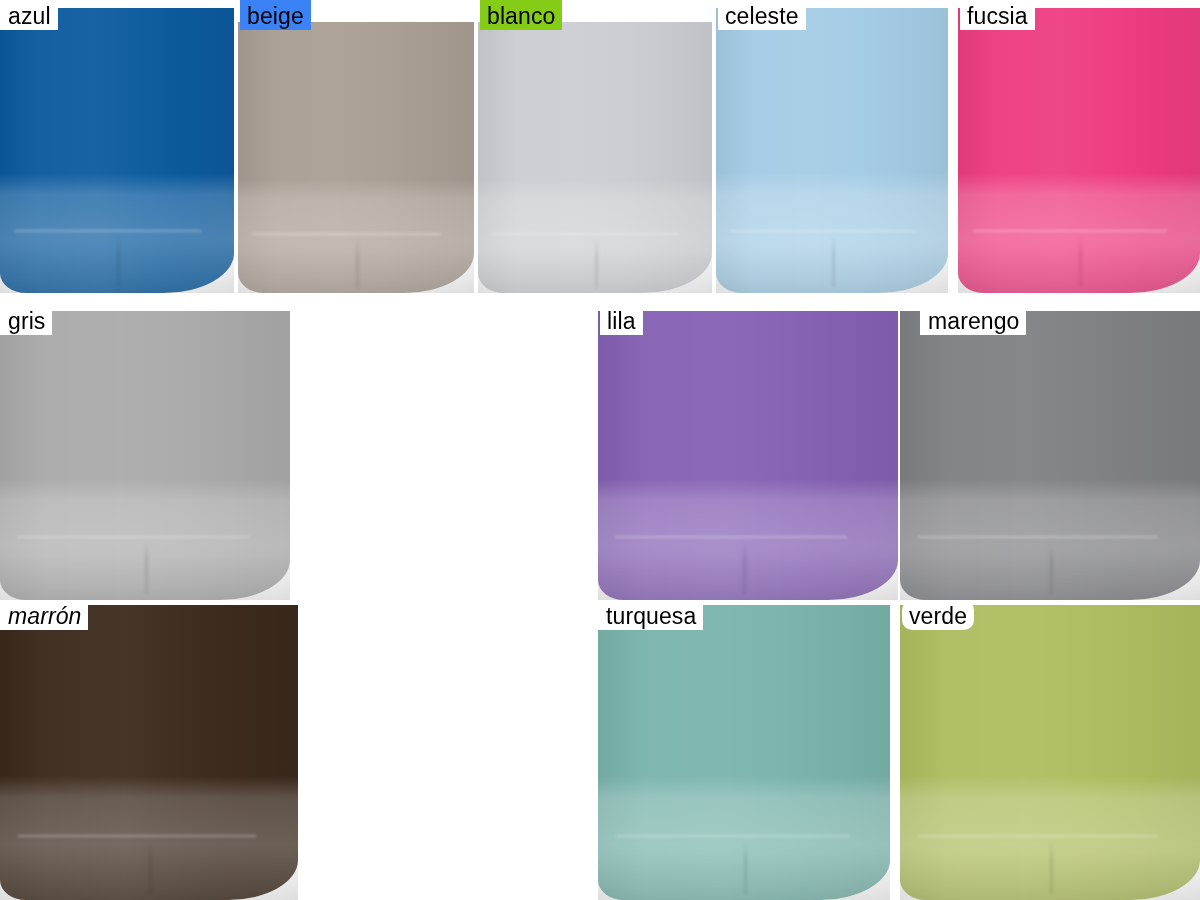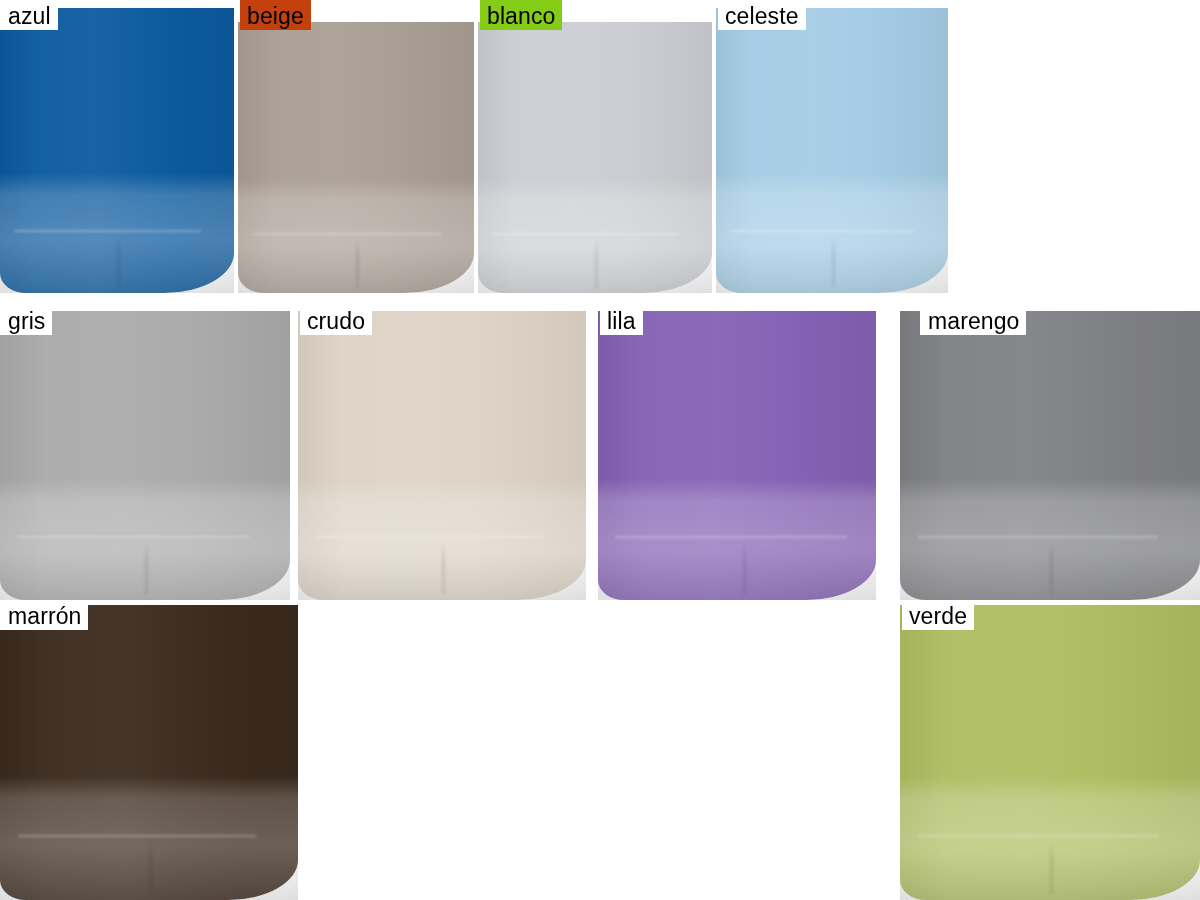--- a/index.html
+++ b/index.html
@@ -136,21 +136,21 @@
         <div class="sheet-photo">
           <div class="sheet-body" style="background: rgb(169, 158, 147); top: 22px; height: 271px;">
             <div class="sheen-v"></div>
             <div class="hem-band" style="top: 157px; height: 114px;"></div>
             <div class="side-face"></div>
             <div class="corner-seam" style="left: 118px; top: 217px; height: 49px;"></div>
             <div class="corner-seam2" style="left: 14px; width: 189px; top: 211px;"></div>
             <div class="bottom-shade"></div>
           </div>
         </div>
-        <div class="color-label" style="left: 2px; background: #c2410c; color: rgb(0, 0, 0);">beige</div>
+        <div class="color-label" style="left: 2px; background: #3b82f6; color: rgb(0, 0, 0);">beige</div>
       </div>
       <div class="swatch-cell" style="left: 478px; width: 234px; height: 293px;">
         <div class="sheet-photo">
           <div class="sheet-body" style="background: rgb(203, 205, 210); top: 22px; height: 271px;">
             <div class="sheen-v"></div>
             <div class="hem-band" style="top: 157px; height: 114px;"></div>
             <div class="side-face"></div>
             <div class="corner-seam" style="left: 117px; top: 217px; height: 49px;"></div>
             <div class="corner-seam2" style="left: 14px; width: 187px; top: 211px;"></div>
             <div class="bottom-shade"></div>
@@ -163,50 +163,50 @@
           <div class="sheet-body" style="background: rgb(164, 204, 229); top: 8px; height: 285px;">
             <div class="sheen-v"></div>
             <div class="hem-band" style="top: 165px; height: 120px;"></div>
             <div class="side-face"></div>
             <div class="corner-seam" style="left: 116px; top: 228px; height: 51px;"></div>
             <div class="corner-seam2" style="left: 14px; width: 186px; top: 222px;"></div>
             <div class="bottom-shade"></div>
           </div>
         </div>
         <div class="color-label" style="left: 2px; background: rgb(255, 255, 255); color: rgb(0, 0, 0);">celeste</div>
+      </div>
+      <div class="swatch-cell" style="left: 958px; width: 242px; height: 293px;">
+        <div class="sheet-photo">
+          <div class="sheet-body" style="background: rgb(238, 60, 128); top: 8px; height: 285px;">
+            <div class="sheen-v"></div>
+            <div class="hem-band" style="top: 165px; height: 120px;"></div>
+            <div class="side-face"></div>
+            <div class="corner-seam" style="left: 121px; top: 228px; height: 51px;"></div>
+            <div class="corner-seam2" style="left: 15px; width: 194px; top: 222px;"></div>
+            <div class="bottom-shade"></div>
+          </div>
+        </div>
+        <div class="color-label" style="left: 2px; background: rgb(255, 255, 255); color: rgb(0, 0, 0);">fucsia</div>
       </div>
     </div>
     <div class="swatch-row" style="top: 305px; height: 295px;">
       <div class="swatch-cell" style="left: 0px; width: 290px; height: 295px;">
         <div class="sheet-photo">
           <div class="sheet-body" style="background: rgb(170, 170, 170); top: 6px; height: 289px;">
             <div class="sheen-v"></div>
             <div class="hem-band" style="top: 168px; height: 121px;"></div>
             <div class="side-face"></div>
             <div class="corner-seam" style="left: 145px; top: 231px; height: 52px;"></div>
             <div class="corner-seam2" style="left: 17px; width: 232px; top: 225px;"></div>
             <div class="bottom-shade"></div>
           </div>
         </div>
         <div class="color-label flush" style="left: 0px; background: rgb(255, 255, 255); color: rgb(0, 0, 0);">gris</div>
       </div>
-      <div class="swatch-cell" style="left: 298px; width: 288px; height: 295px;">
-        <div class="sheet-photo">
-          <div class="sheet-body" style="background: rgb(221, 211, 197); top: 6px; height: 289px;">
-            <div class="sheen-v"></div>
-            <div class="hem-band" style="top: 168px; height: 121px;"></div>
-            <div class="side-face"></div>
-            <div class="corner-seam" style="left: 144px; top: 231px; height: 52px;"></div>
-            <div class="corner-seam2" style="left: 17px; width: 230px; top: 225px;"></div>
-            <div class="bottom-shade"></div>
-          </div>
-        </div>
-        <div class="color-label" style="left: 2px; background: rgb(255, 255, 255); color: rgb(0, 0, 0);">crudo</div>
-      </div>
-      <div class="swatch-cell" style="left: 598px; width: 278px; height: 295px;">
+      <div class="swatch-cell" style="left: 598px; width: 300px; height: 295px;">
         <div class="sheet-photo">
           <div class="sheet-body" style="background: rgb(133, 97, 180); top: 6px; height: 289px;">
             <div class="sheen-v"></div>
             <div class="hem-band" style="top: 168px; height: 121px;"></div>
             <div class="side-face"></div>
             <div class="corner-seam" style="left: 145px; top: 231px; height: 52px;"></div>
             <div class="corner-seam2" style="left: 17px; width: 232px; top: 225px;"></div>
             <div class="bottom-shade"></div>
           </div>
         </div>
@@ -231,29 +231,42 @@
         <div class="sheet-photo">
           <div class="sheet-body" style="background: rgb(59, 42, 29); top: 5px; height: 295px;">
             <div class="sheen-v"></div>
             <div class="hem-band" style="top: 171px; height: 124px;"></div>
             <div class="side-face"></div>
             <div class="corner-seam" style="left: 149px; top: 236px; height: 53px;"></div>
             <div class="corner-seam2" style="left: 18px; width: 238px; top: 230px;"></div>
             <div class="bottom-shade"></div>
           </div>
         </div>
-        <div class="color-label flush" style="left: 0px; background: rgb(255, 255, 255); color: rgb(0, 0, 0);">marrón</div>
+        <div class="color-label flush" style="left: 0px; background: rgb(255, 255, 255); color: rgb(0, 0, 0); font-style: italic;">marrón</div>
+      </div>
+      <div class="swatch-cell" style="left: 598px; width: 292px; height: 300px;">
+        <div class="sheet-photo">
+          <div class="sheet-body" style="background: rgb(121, 180, 171); top: 5px; height: 295px;">
+            <div class="sheen-v"></div>
+            <div class="hem-band" style="top: 171px; height: 124px;"></div>
+            <div class="side-face"></div>
+            <div class="corner-seam" style="left: 146px; top: 236px; height: 53px;"></div>
+            <div class="corner-seam2" style="left: 18px; width: 234px; top: 230px;"></div>
+            <div class="bottom-shade"></div>
+          </div>
+        </div>
+        <div class="color-label flush" style="left: 0px; background: rgb(255, 255, 255); color: rgb(0, 0, 0);">turquesa</div>
       </div>
       <div class="swatch-cell" style="left: 900px; width: 300px; height: 300px;">
         <div class="sheet-photo">
           <div class="sheet-body" style="background: rgb(174, 189, 96); top: 5px; height: 295px;">
             <div class="sheen-v"></div>
             <div class="hem-band" style="top: 171px; height: 124px;"></div>
             <div class="side-face"></div>
             <div class="corner-seam" style="left: 150px; top: 236px; height: 53px;"></div>
             <div class="corner-seam2" style="left: 18px; width: 240px; top: 230px;"></div>
             <div class="bottom-shade"></div>
           </div>
         </div>
-        <div class="color-label" style="left: 2px; background: rgb(255, 255, 255); color: rgb(0, 0, 0);">verde</div>
+        <div class="color-label" style="left: 2px; background: rgb(255, 255, 255); color: rgb(0, 0, 0); border-radius: 10px;">verde</div>
       </div>
     </div>
   </div>
 
 </body></html>

